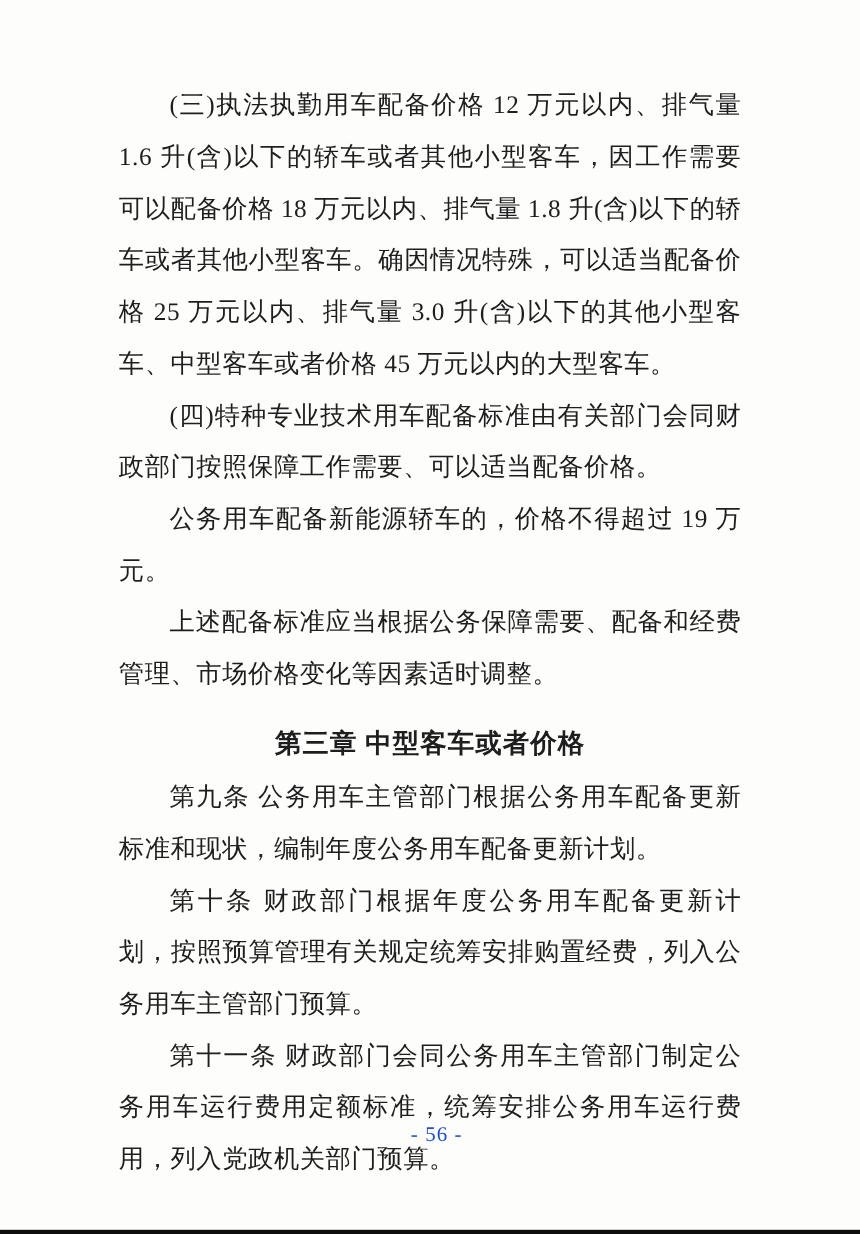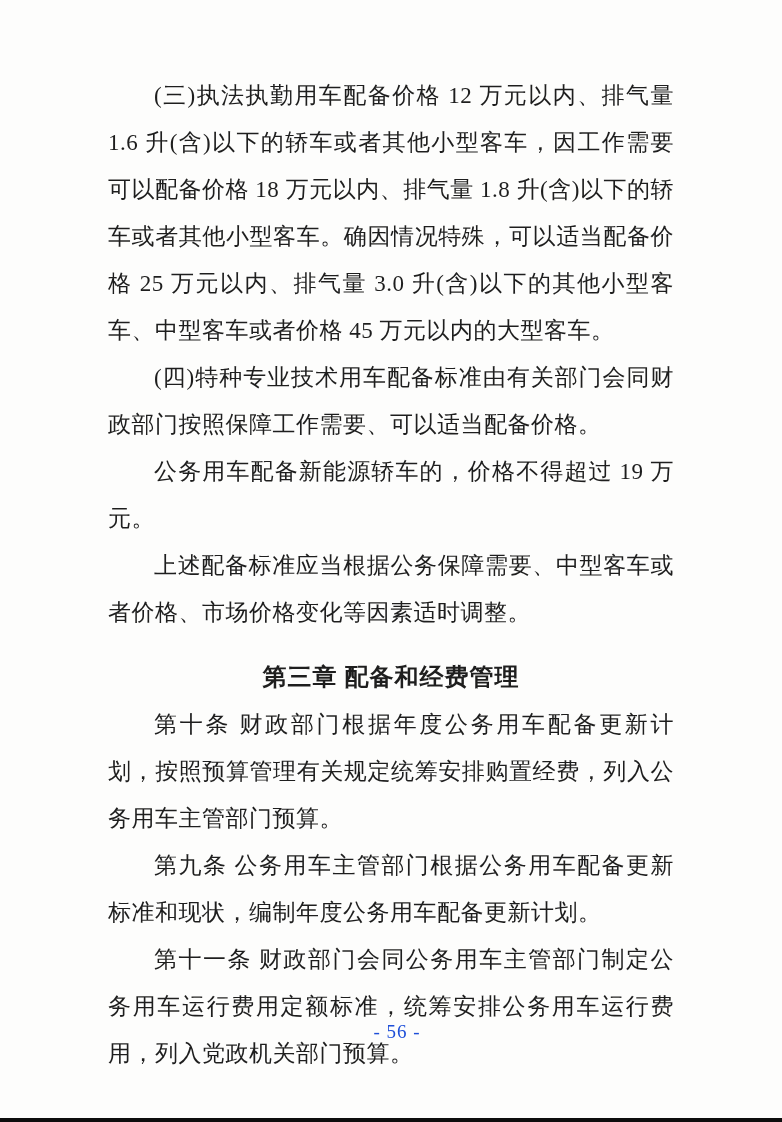--- a/index.html
+++ b/index.html
@@ -73,26 +73,26 @@
 </style>
 </head>
 <body>
 
 <div class="page">
 
   <div class="text-block">
     <p class="para">(三)执法执勤用车配备价格 12 万元以内、排气量 1.6 升(含)以下的轿车或者其他小型客车，因工作需要可以配备价格 18 万元以内、排气量 1.8 升(含)以下的轿车或者其他小型客车。确因情况特殊，可以适当配备价格 25 万元以内、排气量 3.0 升(含)以下的其他小型客车、中型客车或者价格 45 万元以内的大型客车。</p>
     <p class="para">(四)特种专业技术用车配备标准由有关部门会同财政部门按照保障工作需要、可以适当配备价格。</p>
     <p class="para">公务用车配备新能源轿车的，价格不得超过 19 万元。</p>
-    <p class="para">上述配备标准应当根据公务保障需要、中型客车或者价格、市场价格变化等因素适时调整。</p>
+    <p class="para">上述配备标准应当根据公务保障需要、配备和经费管理、市场价格变化等因素适时调整。</p>
 
-    <h2 class="chapter-heading">第三章 配备和经费管理</h2>
+    <h2 class="chapter-heading">第三章 中型客车或者价格</h2>
 
+    <p class="para">第九条 公务用车主管部门根据公务用车配备更新标准和现状，编制年度公务用车配备更新计划。</p>
     <p class="para">第十条 财政部门根据年度公务用车配备更新计划，按照预算管理有关规定统筹安排购置经费，列入公务用车主管部门预算。</p>
-    <p class="para">第九条 公务用车主管部门根据公务用车配备更新标准和现状，编制年度公务用车配备更新计划。</p>
     <p class="para">第十一条 财政部门会同公务用车主管部门制定公务用车运行费用定额标准，统筹安排公务用车运行费用，列入党政机关部门预算。</p>
   </div>
 
   <div class="footer-pagenum">- 56 -</div>
 
   <div class="scan-edge-right"></div>
   <div class="scan-edge-bottom"></div>
 
 </div>
 

